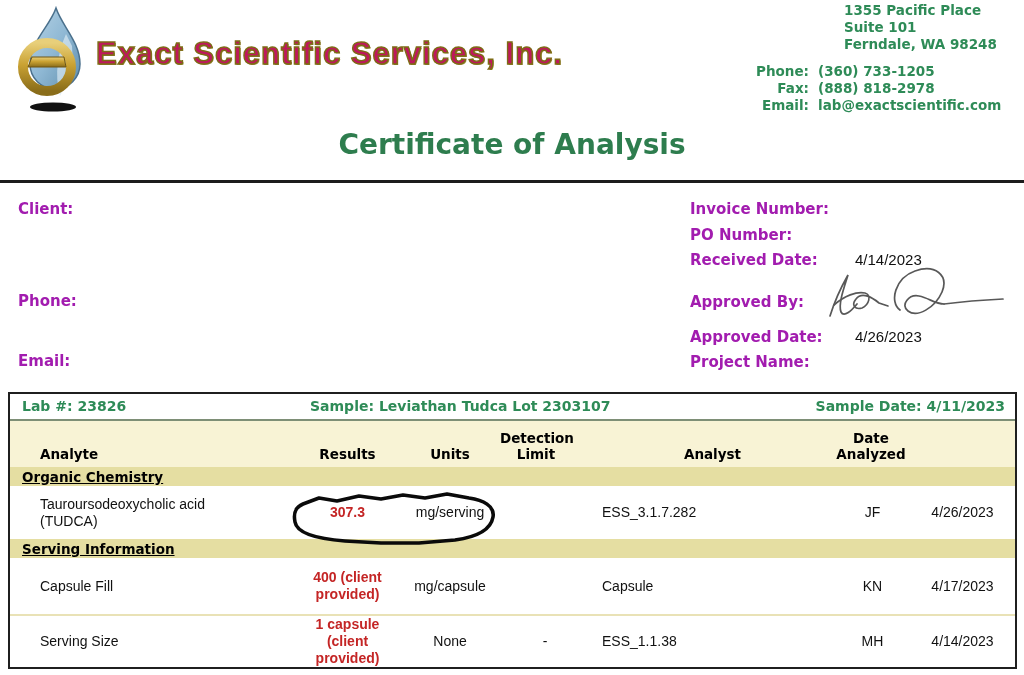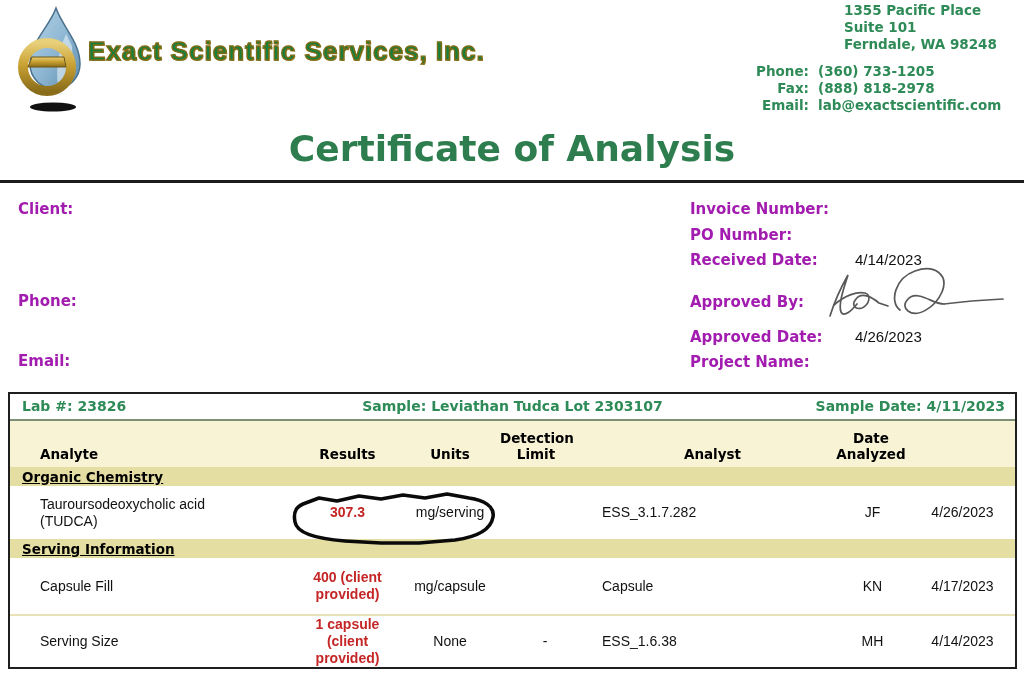--- a/index.html
+++ b/index.html
@@ -5,23 +5,23 @@
   * { margin:0; padding:0; box-sizing:border-box; }
   html,body { background:#ffffff; }
   .page {
     position:relative; width:1024px; height:675px; background:#ffffff;
     font-family:"Liberation Sans", sans-serif; color:#111; overflow:hidden;
   }
 
   
   .logo-mark { position:absolute; left:14px; top:4px; width:80px; height:110px; }
   .logo-text {
-    position:absolute; left:88px; top:36px;
-    font-family:"Liberation Sans", sans-serif; font-weight:bold; font-size:26px; letter-spacing:1px;
-    color:#15803d; -webkit-text-stroke:1.4px #7d6b15;
+    position:absolute; left:96px; top:36px;
+    font-family:"Liberation Sans", sans-serif; font-weight:bold; font-size:31px; letter-spacing:1px;
+    color:#be185d; -webkit-text-stroke:1.4px #7d6b15;
     text-shadow:1px 1px 0 #9a8a3a;
     white-space:nowrap;
   }
   .addr-block {
     position:absolute; left:827px; top:2px;
     font-family:"DejaVu Sans", sans-serif; font-weight:bold; font-size:13.5px; line-height:17px;
     color:#2e8b57;
     margin-left:17px;
   }
   .contact-block {
@@ -29,41 +29,41 @@
     font-family:"DejaVu Sans", sans-serif; font-weight:bold; font-size:13.5px; line-height:17px;
     color:#2e8b57;
   }
   .contact-row { display:flex; }
   .contact-row .c-label { width:128px; text-align:right; padding-right:9px; }
   .contact-row .c-value { text-align:left; }
 
   
   .doc-title {
     position:absolute; left:0; top:128px; width:100%; text-align:center;
-    font-family:"DejaVu Sans", sans-serif; font-weight:bold; font-size:36px; color:#2e7d4e;
+    font-family:"DejaVu Sans", sans-serif; font-weight:bold; font-size:28px; color:#2e7d4e;
   }
   .top-rule { position:absolute; left:0; top:180px; width:1024px; height:3px; background:#1c1c1c; }
 
   
   .lbl { font-family:"DejaVu Sans", sans-serif; font-weight:bold; font-size:15px; color:#a21caf; position:absolute; white-space:nowrap; }
   .val { font-family:"Liberation Sans", sans-serif; font-size:15px; color:#111; position:absolute; white-space:nowrap; }
   .signature-svg { position:absolute; left:818px; top:258px; width:190px; height:78px; }
 
   
   .coa-table {
     position:absolute; left:8px; top:392px; width:1009px; height:277px;
     border:2px solid #1f1f1f; display:flex; flex-direction:column; background:#7f1d1d;
   }
   .lab-row {
     height:28px; display:grid; grid-template-columns:300px 1fr 300px; align-items:center;
     background:#ffffff; border-bottom:2px solid #7e8f76;
     font-family:"DejaVu Sans", sans-serif; font-weight:bold; font-size:14px; color:#2e8b57;
   }
   .lab-row .lt { padding-left:12px; text-align:left; }
-  .lab-row .ct { text-align:center; }
+  .lab-row .ct { }
   .lab-row .rt { padding-right:10px; text-align:right; }
 
   .grid7 { display:grid; grid-template-columns:285px 105px 100px 90px 245px 75px 105px; }
 
   .head-row {
     height:49px; background:#f8f3d5; align-items:end; padding-bottom:5px;
     font-family:"DejaVu Sans", sans-serif; font-weight:bold; font-size:13.5px; line-height:16px; color:#000;
   }
   .head-row > div { text-align:center; }
   .head-row .h-analyte { text-align:left; padding-left:30px; }
@@ -209,21 +209,21 @@
       <div class="d-method">Capsule</div>
       <div>KN</div>
       <div>4/17/2023</div>
     </div>
 
     <div class="grid7 data-row row-3">
       <div class="d-analyte"><span>Serving Size</span></div>
       <div class="d-results"><span>1 capsule (client provided)</span></div>
       <div>None</div>
       <div>-</div>
-      <div class="d-method">ESS_1.6.38</div>
+      <div class="d-method">ESS_1.1.38</div>
       <div>MH</div>
       <div>4/14/2023</div>
     </div>
 
   </div>
 
   <svg class="circle-annotation" viewBox="0 0 214 62">
     <path d="M16,17 L32,11 L50,14 L72,9 L94,12 L116,8 L138,11 L160,7 L182,11
              C196,13 208,19 206,30 C204,42 190,50 168,53 L132,56 L94,56 L58,54
              C32,52 10,47 8,35 C6,25 9,20 16,17 Z" fill="none" stroke="#0a0a0a" stroke-width="3.6" stroke-linejoin="round"></path>

